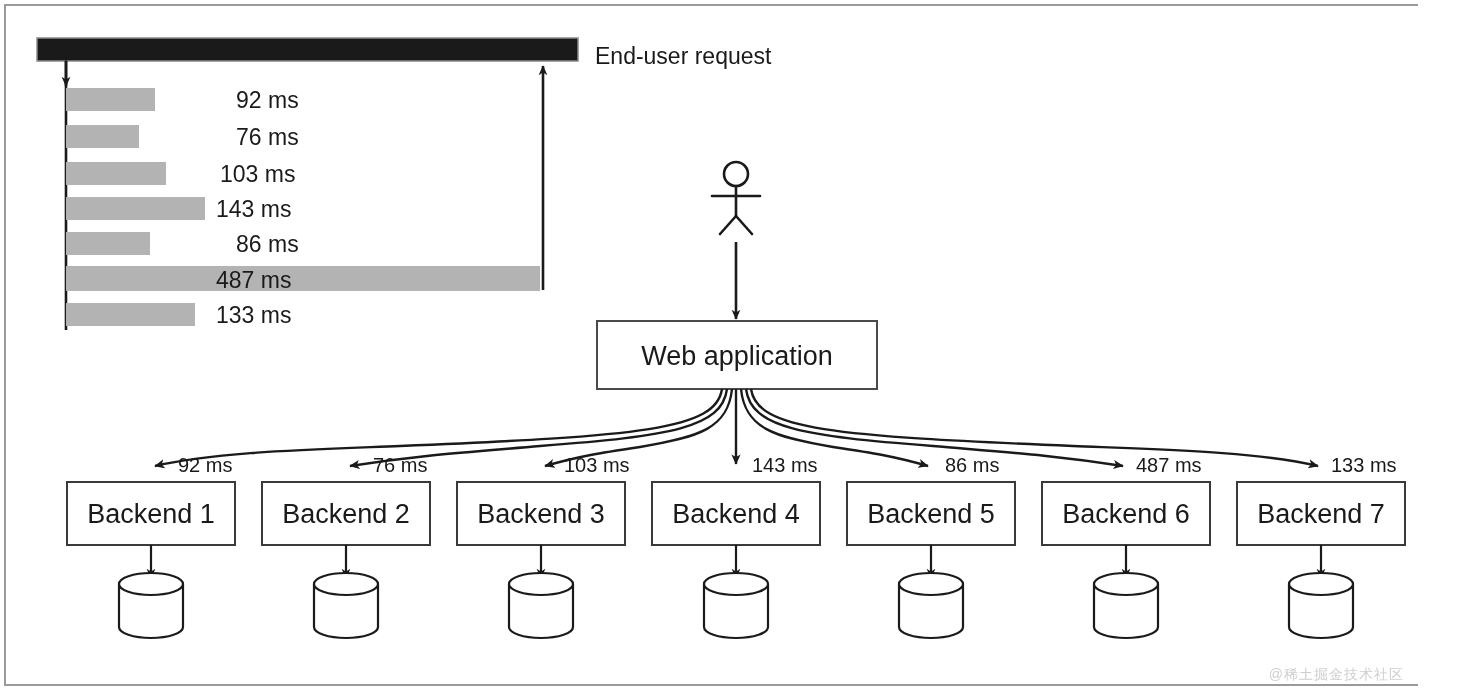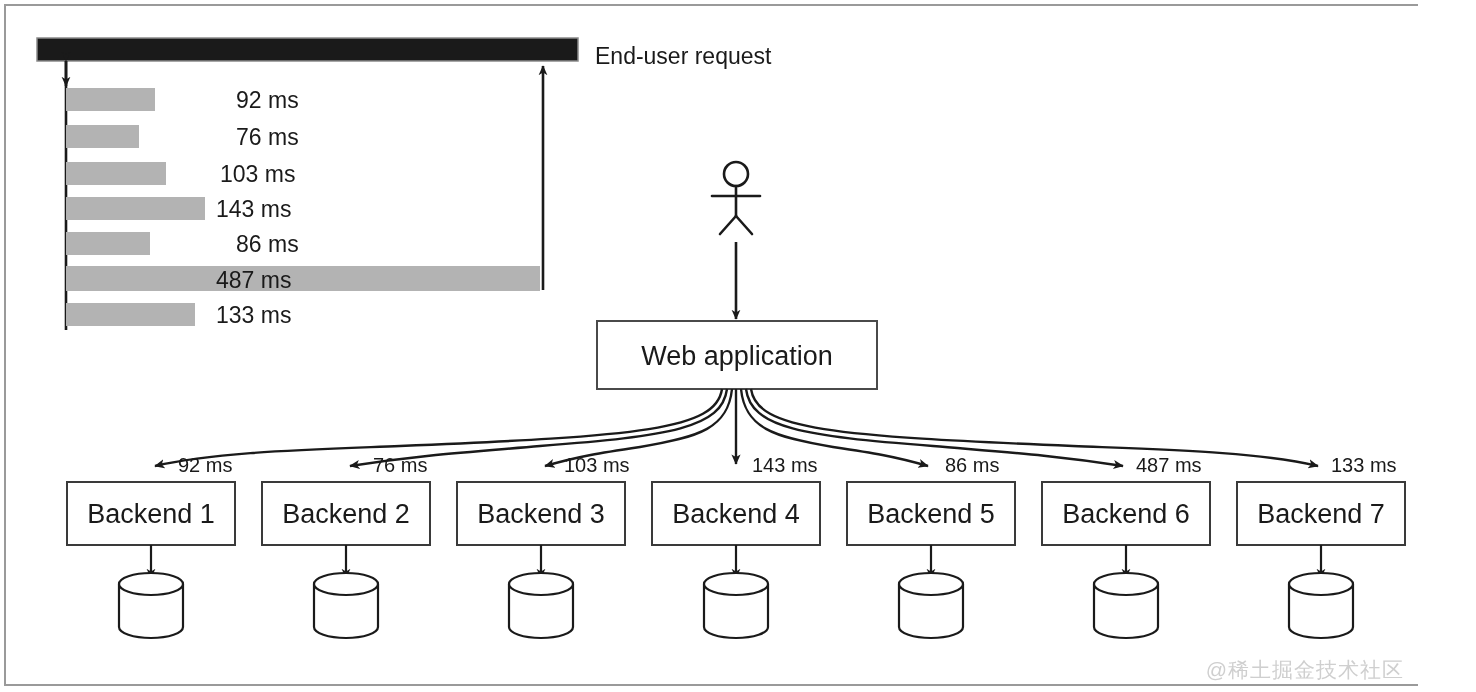--- a/index.html
+++ b/index.html
@@ -45,21 +45,21 @@
   .node-label {
     font-size: 27px;
   }
   .title-label {
     font-size: 23px;
   }
   .watermark {
     position: absolute;
     right: 14px;
     bottom: 8px;
-    font-size: 21px;
+    font-size: 14px;
     color: #cfcfcf;
     font-family: "Liberation Sans", sans-serif;
     letter-spacing: 1px;
     user-select: none;
   }
 </style>
 </head>
 <body>
 
 <div id="root">

